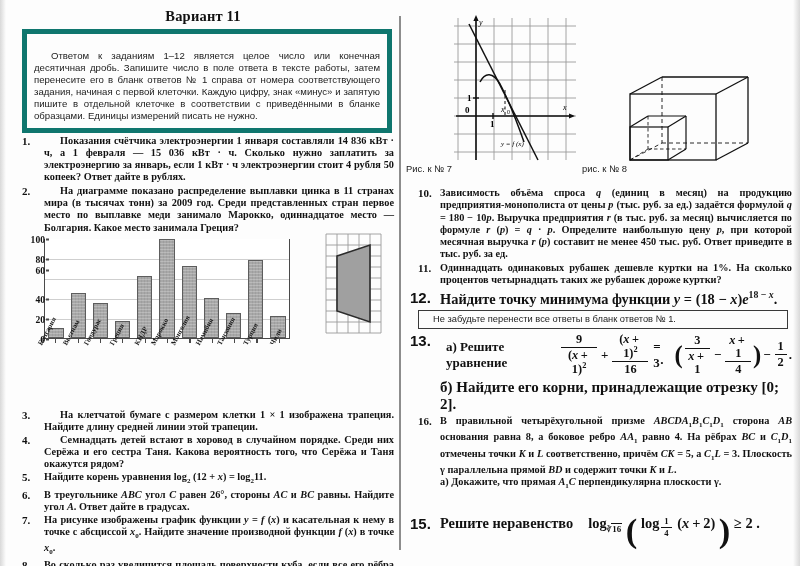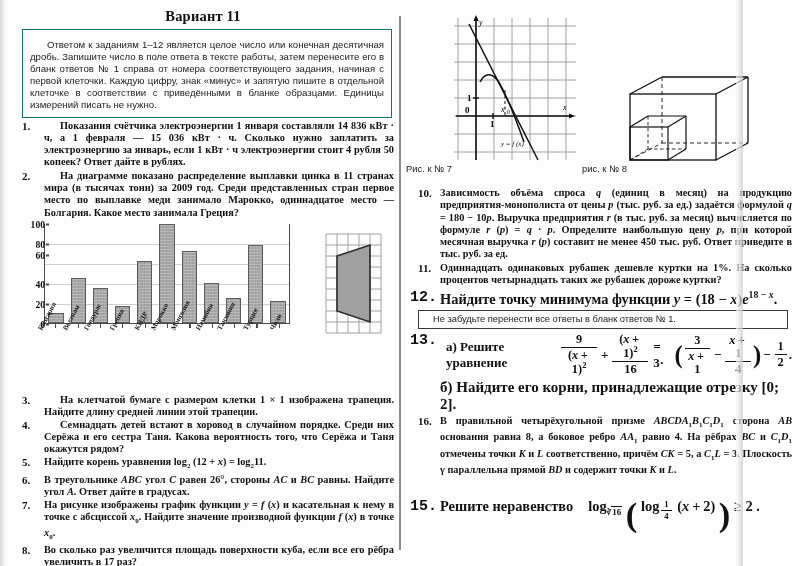--- a/index.html
+++ b/index.html
@@ -6,21 +6,21 @@
   html, body { margin:0; padding:0; }
   body {
     width:800px; height:566px;
     background:#ffffff;
     font-family:"Liberation Serif", serif;
     color:#111;
     overflow:hidden;
     position:relative;
   }
   #page {
-    position:absolute; left:0; top:0; width:743px; height:566px;
+    position:absolute; left:0; top:0; width:800px; height:566px;
     background:#fdfdfd;
   }
   
   #page:before{
     content:""; position:absolute; left:0; top:0; width:6px; height:566px;
     background:linear-gradient(to right,#c9c9c9,#fdfdfd); opacity:.7;
   }
   #page:after{
     content:""; position:absolute; right:0; top:0; width:7px; height:566px;
     background:linear-gradient(to left,#c9c9c9,#fdfdfd); opacity:.7;
@@ -38,23 +38,23 @@
   .variant-title{
     text-align:center;
     font-weight:bold;
     font-size:14.5px;
     letter-spacing:.2px;
     margin:8px 0 4px 0;
     font-family:"Liberation Serif", serif;
   }
 
   .instr-box{
-    border:1px solid #0f766e;
+    border:5px solid #0f766e;
     margin:0 6px 2px 14px;
-    padding:9px 7px 5px 7px;
+    padding:16px 7px 5px 7px;
     font-family:"Liberation Sans", sans-serif;
     font-size:9.6px;
     line-height:12.1px;
     text-align:justify;
     color:#1b1b1b;
   }
   .instr-box p{ margin:0; text-indent:17px; }
 
   .task{
     display:flex;
@@ -152,21 +152,21 @@
     border:1px solid #3a3a3a;
     margin:2px 8px 2px 14px;
     padding:3px 7px 4px 14px;
     font-family:"Liberation Sans", sans-serif;
     font-size:9.3px; color:#1b1b1b;
   }
   .big-task{
     display:flex; margin:3px 4px 0 6px; align-items:flex-start;
   }
   .big-task .num{
-    flex:0 0 30px; font-weight:bold; font-size:15px; font-family:Liberation Mono, monospace;
+    flex:0 0 30px; font-weight:bold; font-size:15px; font-family:Liberation Sans, sans-serif;
   }
   .big-task .body{ flex:1 1 auto; font-size:14.4px; font-weight:bold; }
   .eq-row{ display:flex; align-items:center; margin:1px 0 0 6px; font-size:13px; }
   .sub-line{ margin:3px 4px 0 36px; font-size:15px; font-weight:bold; }
 </style>
 </head>
 <body>
 
 <div id="page">
 
@@ -503,20 +503,21 @@
           <span>.</span>
         </div>
       </div>
     </div>
     <div class="sub-line">б) Найдите его корни, принадлежащие отрезку [0; 2].</div>
 
     <div class="task" style="margin-top:2px">
       <div class="num">16.</div>
       <div class="body">
         <p>В правильной четырёхугольной призме <i>ABCDA</i><sub class="s">1</sub><i>B</i><sub class="s">1</sub><i>C</i><sub class="s">1</sub><i>D</i><sub class="s">1</sub> сторона <i>AB</i> основания равна 8, а боковое ребро <i>AA</i><sub class="s">1</sub> равно 4. На рёбрах <i>BC</i> и <i>C</i><sub class="s">1</sub><i>D</i><sub class="s">1</sub> отмечены точки <i>K</i> и <i>L</i> соответственно, причём <i>CK</i> = 5, а <i>C</i><sub class="s">1</sub><i>L</i> = 3. Плоскость γ параллельна прямой <i>BD</i> и содержит точки <i>K</i> и <i>L</i>.</p>
+        <p>а) Докажите, что прямая <i>A</i><sub class="s">1</sub><i>C</i> перпендикулярна плоскости γ.</p>
       </div>
     </div>
 
     <div class="big-task" style="margin-top:22px">
       <div class="num">15.</div>
       <div class="body">
         <span>Решите неравенство</span>
         <span style="display:inline-block;width:8px"></span>
         <span style="white-space:nowrap">log<span style="font-size:.62em;vertical-align:sub;"><span class="sqrt"><span style="font-size:.8em">∛</span><span class="rad">16</span></span></span></span>
         <span class="paren-big" style="font-size:2.4em;vertical-align:-.42em">(</span>

